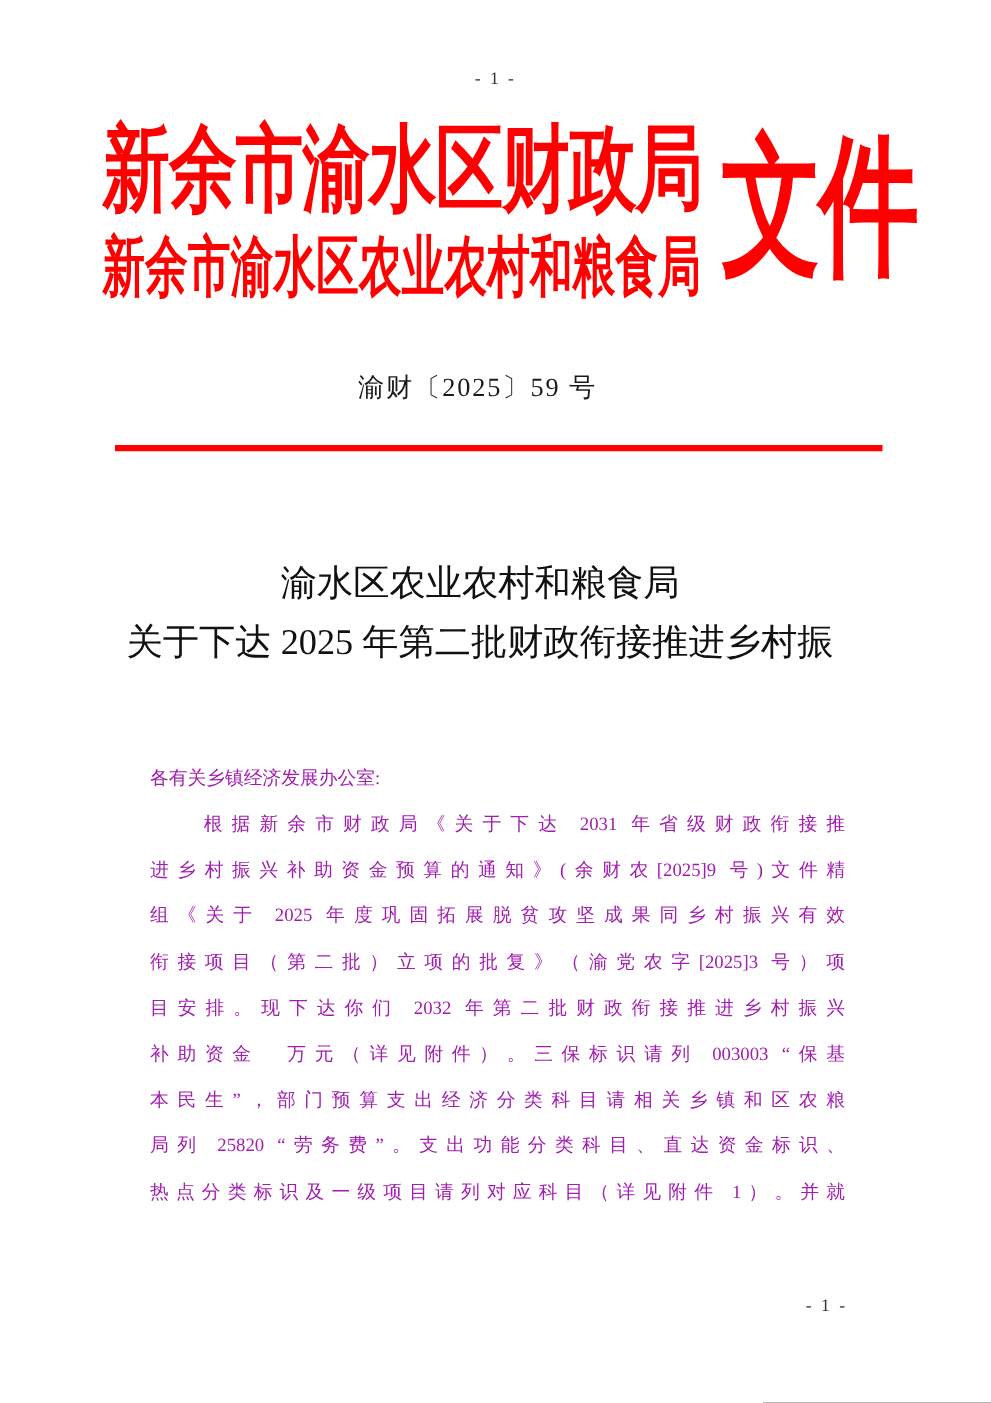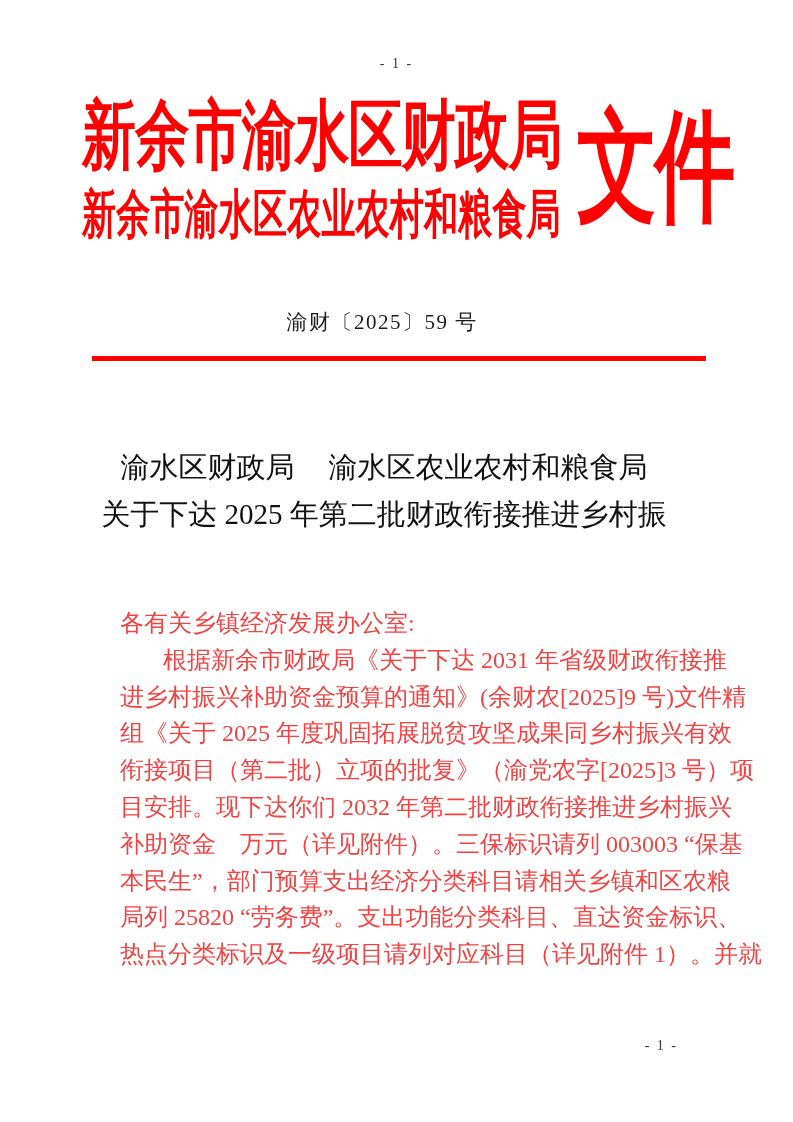--- a/index.html
+++ b/index.html
@@ -67,21 +67,21 @@
     white-space: nowrap;
     line-height: 1;
     letter-spacing: -2px;
     transform: scaleY(1.52);
     transform-origin: 0 0;
   }
 
   
   .doc-number {
     position: absolute;
-    top: 308px;
+    top: 296px;
     left: 0;
     width: 764px;
     text-align: center;
     font-size: 21px;
     letter-spacing: 1.5px;
     color: #1a1a1a;
   }
 
   
   .red-line {
@@ -111,23 +111,23 @@
     gap: 34px;
     white-space: nowrap;
   }
 
   
   .doc-body {
     position: absolute;
     left: 120px;
     top: 605px;
     width: 556px;
-    font-size: 24px;
+    font-size: 15px;
     line-height: 36.8px;
-    color: #ef4444;
+    color: #a21caf;
   }
   .body-line {
     text-align: justify;
     text-align-last: justify;
     text-justify: inter-character;
     white-space: nowrap;
   }
   .body-line.no-justify {
     text-align-last: left;
   }
@@ -159,21 +159,20 @@
     <div class="agency-line2">新余市渝水区农业农村和粮食局</div>
     <div class="doc-type">文件</div>
   </div>
 
   <div class="doc-number">渝财〔2025〕59 号</div>
 
   <div class="red-line"></div>
 
   <div class="doc-title">
     <div class="title-row1">
-      <span>渝水区财政局</span>
       <span>渝水区农业农村和粮食局</span>
     </div>
     <div>关于下达 2025 年第二批财政衔接推进乡村振</div>
   </div>
 
   <div class="doc-body">
     <div class="body-line no-justify">各有关乡镇经济发展办公室:</div>
     <div class="body-line indent">根据新余市财政局《关于下达 2031 年省级财政衔接推</div>
     <div class="body-line">进乡村振兴补助资金预算的通知》(余财农[2025]9 号)文件精</div>
     <div class="body-line">组《关于 2025 年度巩固拓展脱贫攻坚成果同乡村振兴有效</div>

